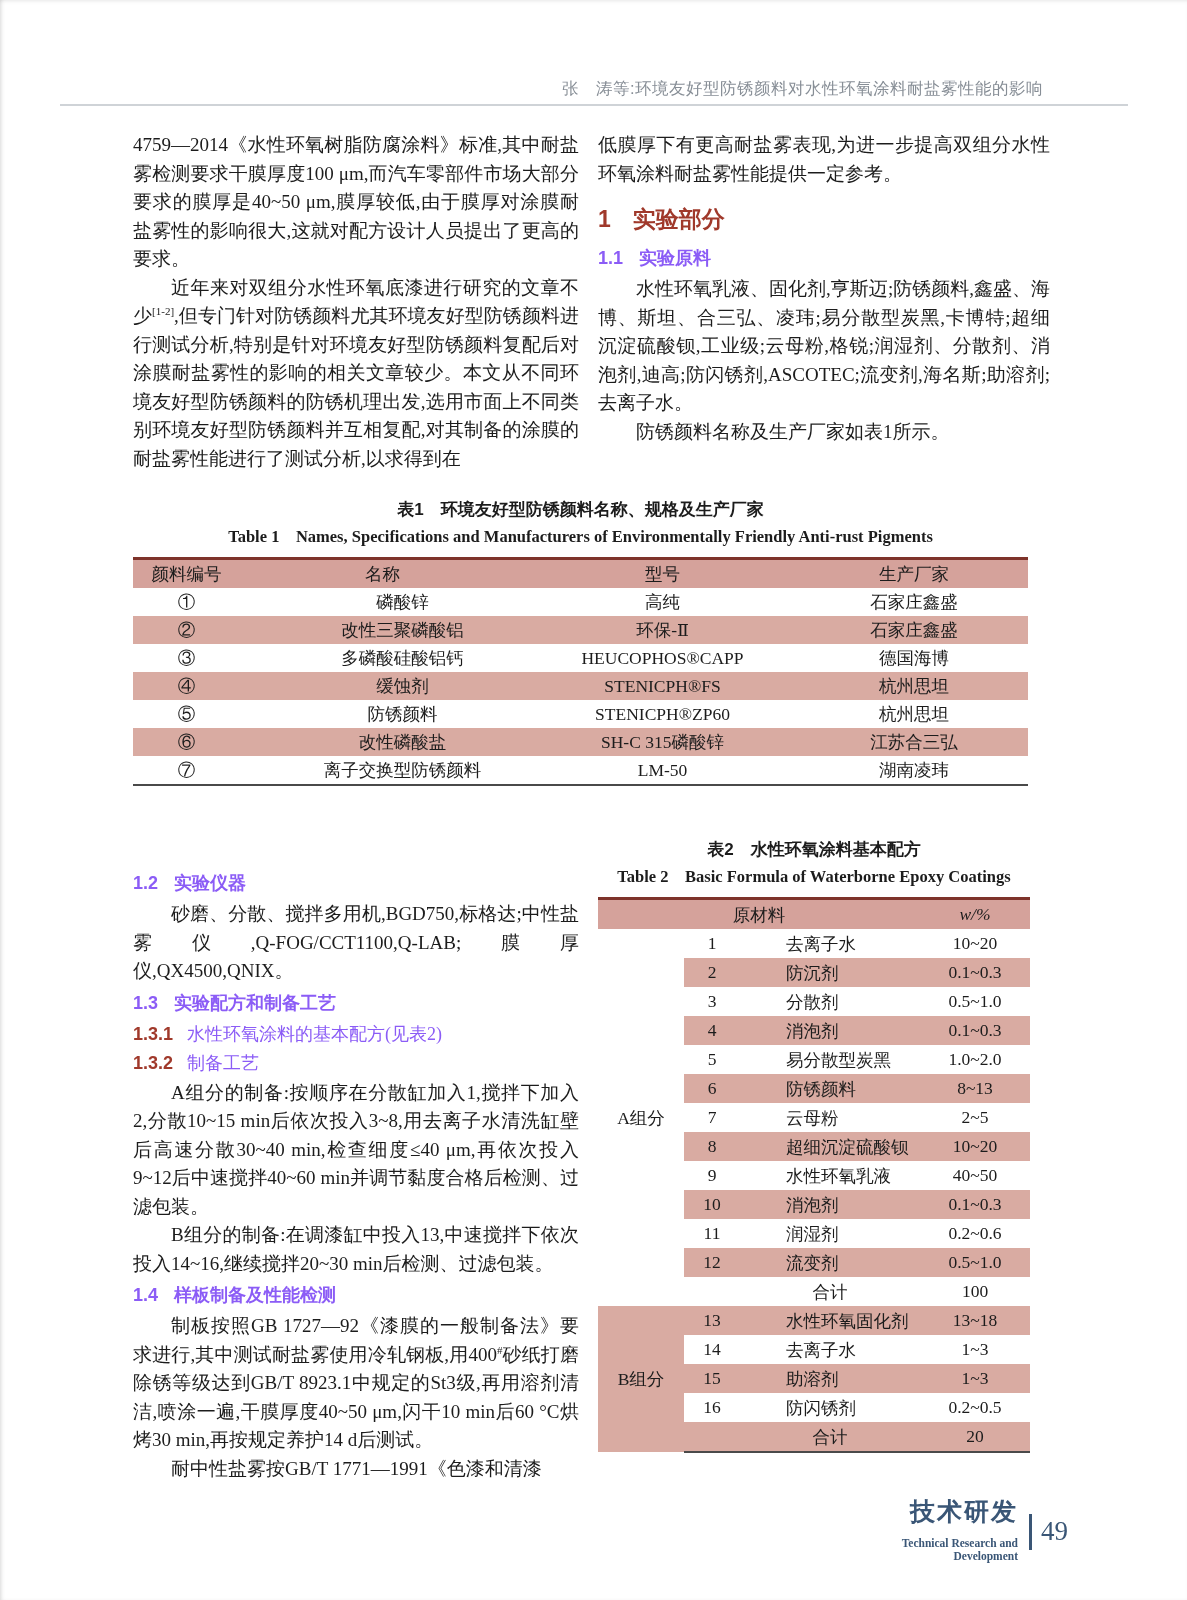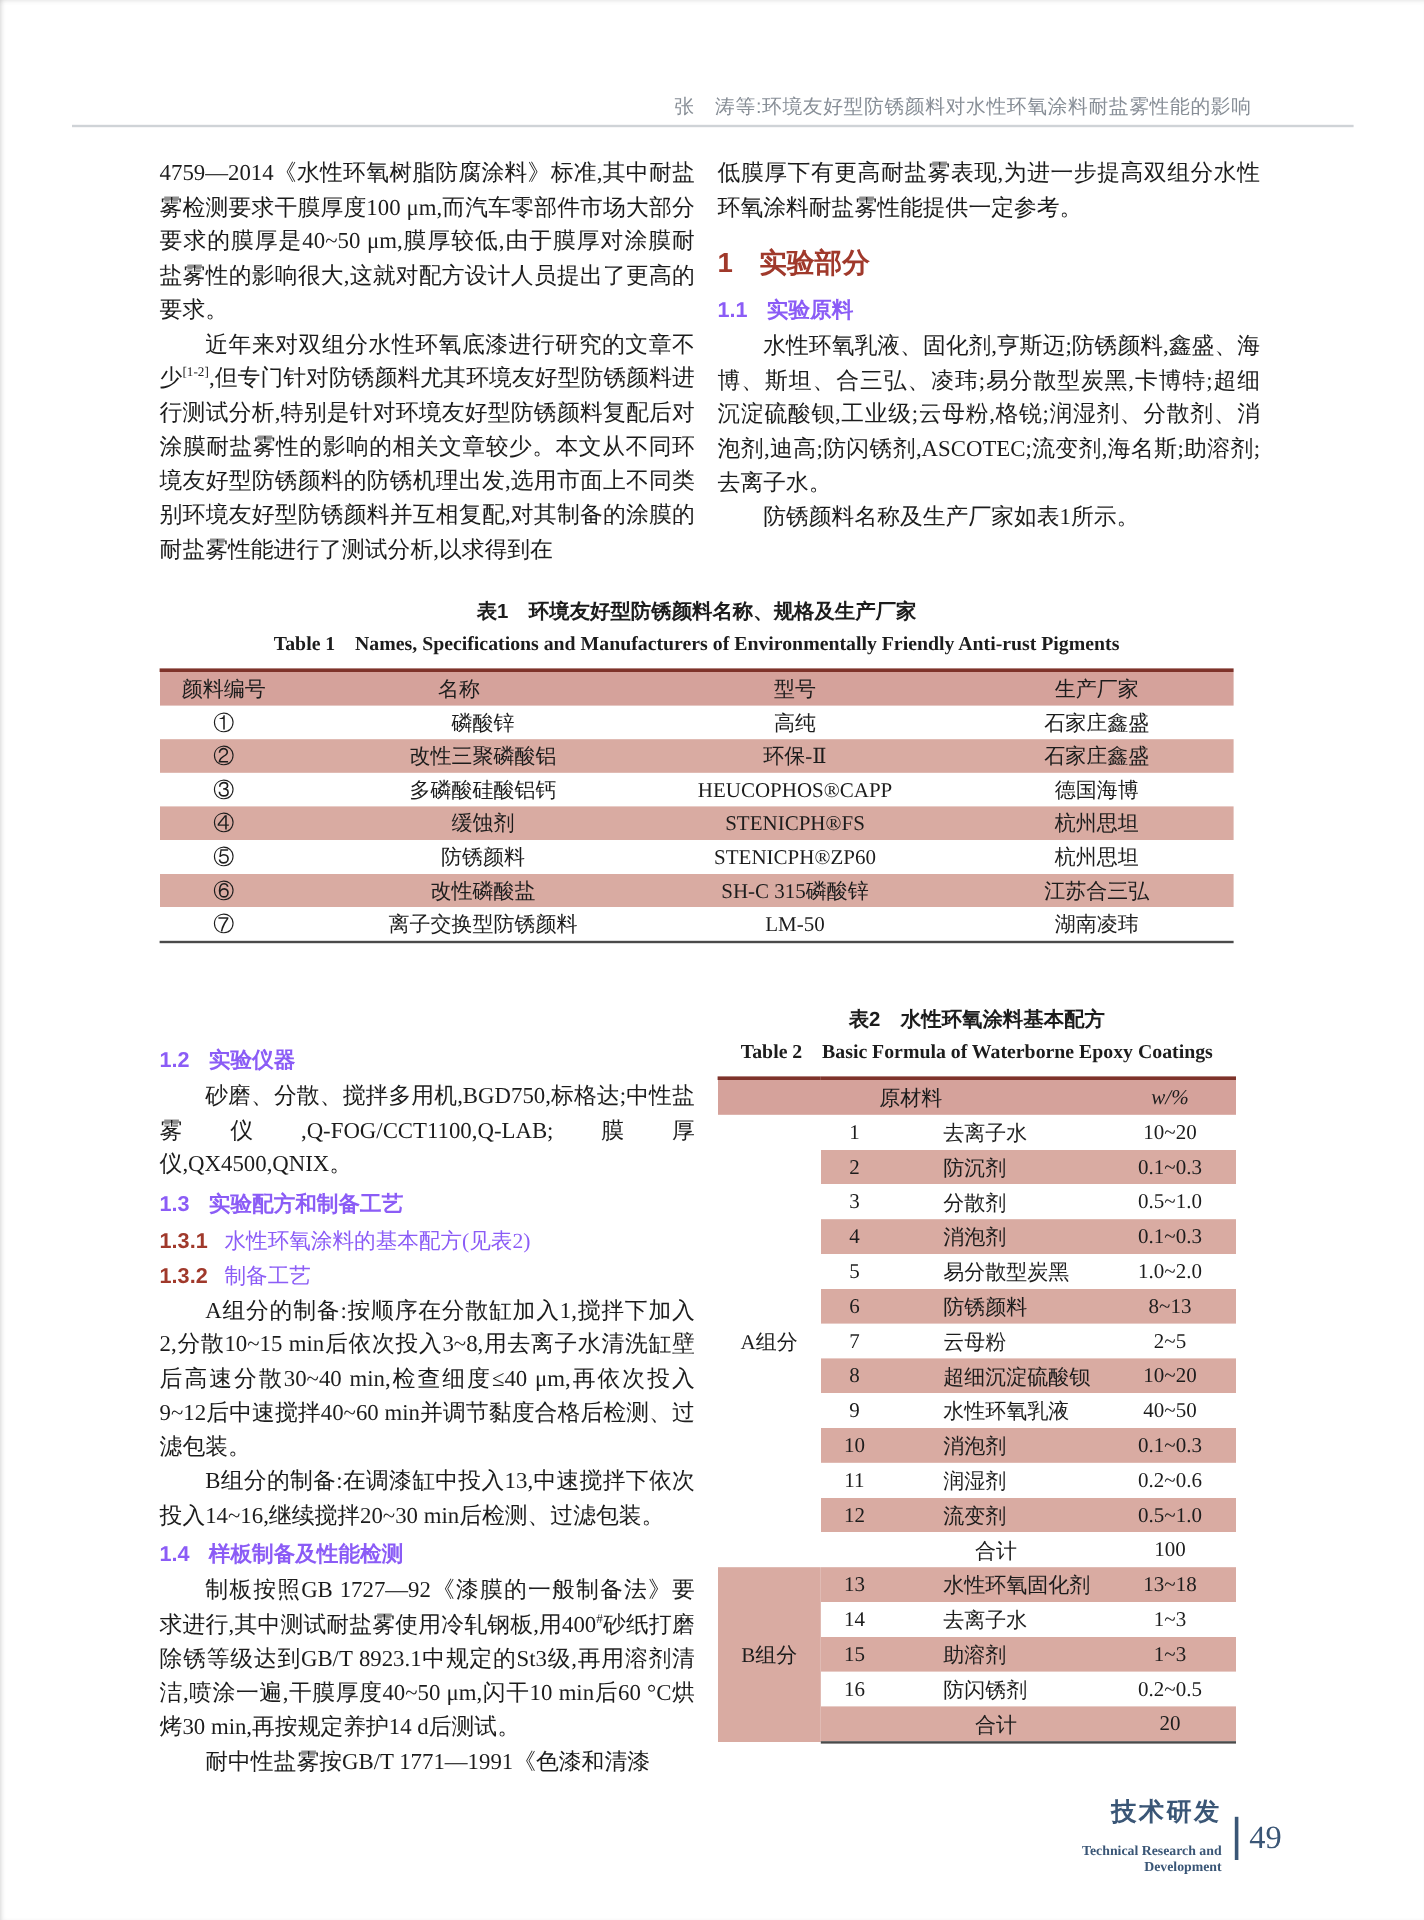--- a/index.html
+++ b/index.html
@@ -48,21 +48,21 @@
   .t1 .c-name{text-align:center;padding-left:40px;}
   .t2 td{height:29px;}
   .t2 .c-name{text-align:left;padding-left:46px;}
   .t2 tr.last td{border-bottom:2px solid #4a4a4a;}
   .t1 tr.last td{border-bottom:2px solid #4a4a4a;}
   .wpct{font-style:italic;}
   
   .footer{position:absolute;left:856px;top:1500px;display:flex;align-items:center;color:#3A5676;}
   .footer-text{text-align:right;width:162px;}
   .footer-zh{font-family:"Liberation Sans","DejaVu Sans",sans-serif;font-weight:700;
-             font-size:21px;line-height:22px;letter-spacing:2px;}
+             font-size:25px;line-height:22px;letter-spacing:2px;}
   .footer-en{font-weight:700;font-size:11.5px;line-height:13px;margin-top:15px;}
   .footer-bar{width:3px;height:36px;background:#3A5676;margin:0 9px 0 11px;}
   .footer-num{font-size:27px;}
 </style>
 </head>
 <body>
 
 <div id="page">
 
   <div class="running-title">张　涛等:环境友好型防锈颜料对水性环氧涂料耐盐雾性能的影响</div>

